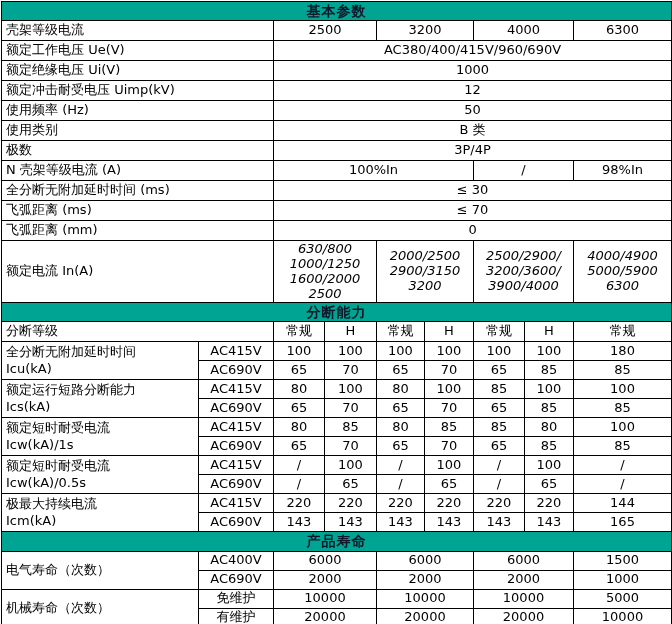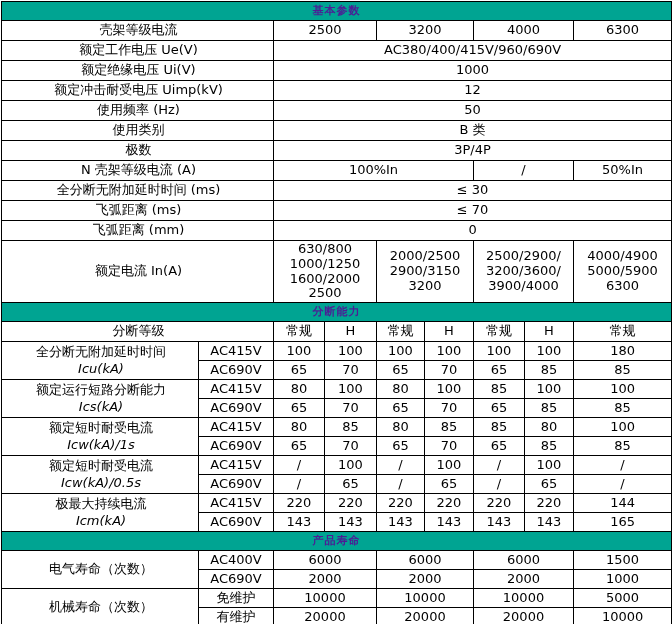--- a/index.html
+++ b/index.html
@@ -18,36 +18,36 @@
   }
   td {
     border: 1px solid #000;
     padding: 0 2px;
     vertical-align: middle;
     text-align: center;
     overflow: hidden;
     line-height: 1.3;
   }
   td.lbl {
-    text-align: center;
+    text-align: left;
     padding-left: 4px;
   }
-  td.lbl .l2 { display: block; font-style: italic; }
+  td.lbl .l2 { display: block; }
   tr.sec td {
     background: var(--accent, #00A492);
-    color: #4c1d95;
+    color: #0f172a;
     font-weight: bold;
-    font-size: 11px;
+    font-size: 14px;
     letter-spacing: 1px;
   }
   tr.sec { height: 19px; }
   tr.r20 { height: 20px; }
   tr.r19 { height: 19px; }
   tr.rated { height: 62px; }
-  td.pre { white-space: pre-line; line-height: 1.15; }
+  td.pre { white-space: pre-line; line-height: 1.15; font-style: italic; }
 </style>
 </head>
 <body>
 
 <table class="spec">
   <colgroup>
     <col style="width:197px">
       <col style="width:75px">
     <col style="width:51px">
       <col style="width:52px">
@@ -93,21 +93,21 @@
   </tr>
   <tr class="r20">
     <td colspan="2" class="lbl">极数</td>
     <td colspan="7">3P/4P</td>
   </tr>
 
   <tr class="r20">
     <td colspan="2" class="lbl">N 壳架等级电流 (A)</td>
     <td colspan="4">100%In</td>
     <td colspan="2">/</td>
-    <td>50%In</td>
+    <td>98%In</td>
   </tr>
 
   <tr class="r20">
     <td colspan="2" class="lbl">全分断无附加延时时间 (ms)</td>
     <td colspan="7">≤ 30</td>
   </tr>
   <tr class="r20">
     <td colspan="2" class="lbl">飞弧距离 (ms)</td>
     <td colspan="7">≤ 70</td>
   </tr>

